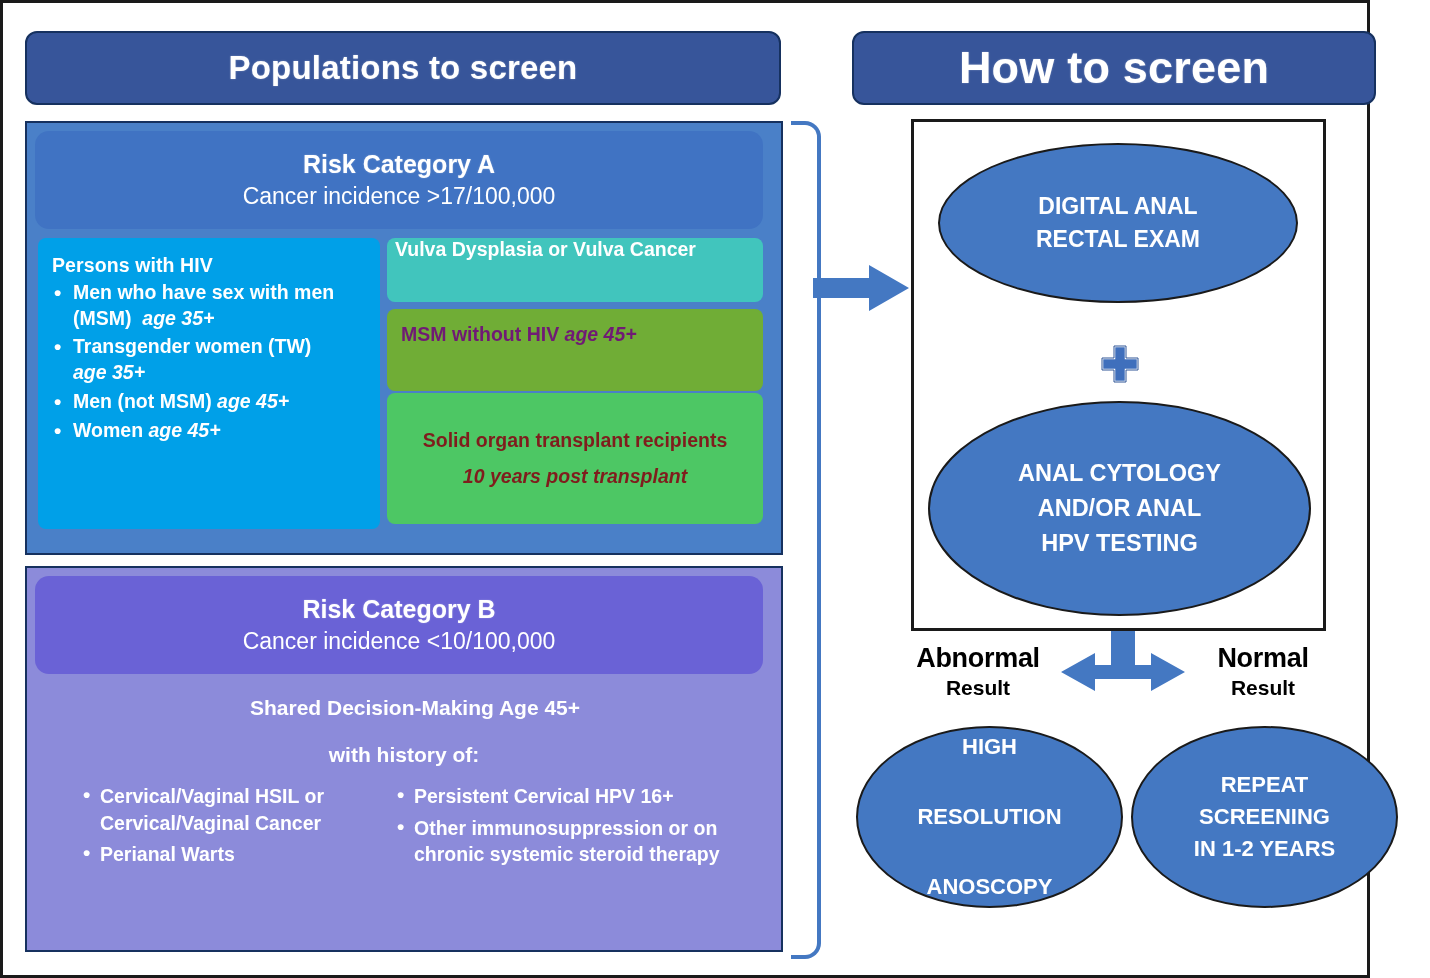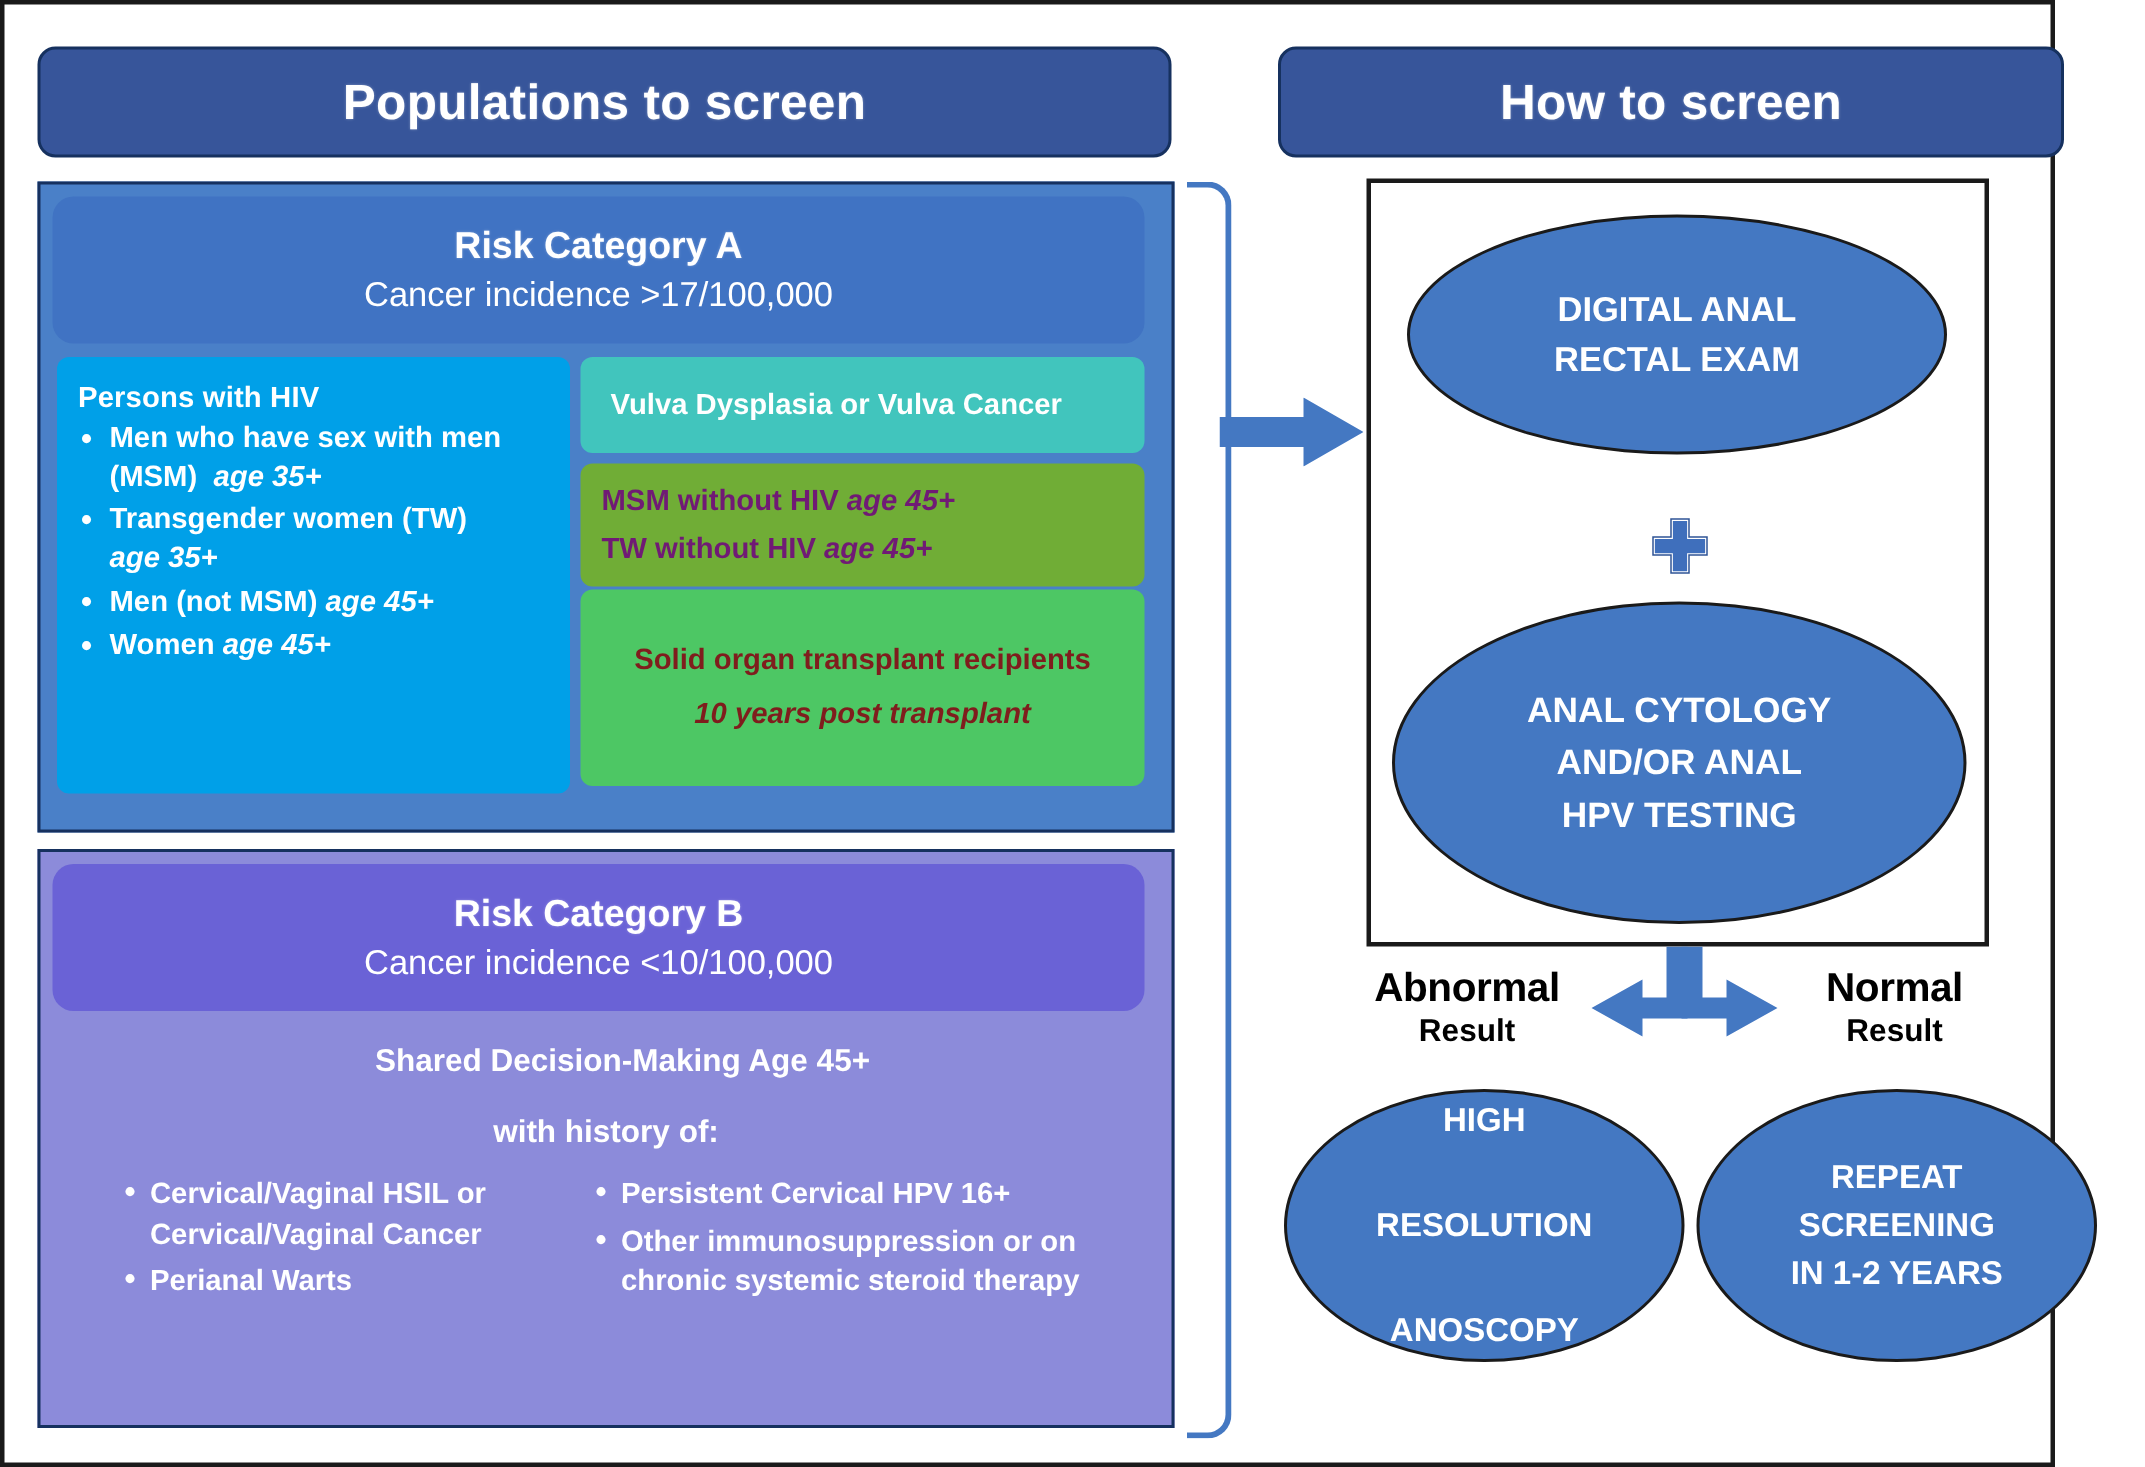--- a/index.html
+++ b/index.html
@@ -27,21 +27,21 @@
     font-weight: bold;
     letter-spacing: 0.2px;
     text-shadow: 0 0 2px rgba(255,255,255,0.35);
   }
   #hdr-populations {
     left: 22px; top: 28px; width: 756px; height: 74px;
     font-size: 33px;
   }
   #hdr-howto {
     left: 849px; top: 28px; width: 524px; height: 74px;
-    font-size: 33px;
+    font-size: 45px;
   }
 
   
   #catA {
     position: absolute;
     left: 22px; top: 118px; width: 758px; height: 434px;
     background: #4A80C8;
     border: 2px solid #16315f;
   }
   #catA-head {
@@ -75,22 +75,22 @@
   #box-hiv li::before {
     content: "\2022"; position: absolute; left: 2px; top: -1px; font-size: 21px;
   }
   #box-hiv li i { font-style: italic; }
 
   #box-vulva {
     position: absolute;
     left: 360px; top: 115px; width: 376px; height: 64px;
     background: #41C5BD;
     border-radius: 8px;
-    display: flex; align-items: center;
-    padding-left: 20px;
+    display: flex; 
+    padding-left: 8px;
     color: #ffffff; font-size: 19.5px; font-weight: bold;
   }
   #box-msm {
     position: absolute;
     left: 360px; top: 186px; width: 376px; height: 82px;
     background: #70AD36;
     border-radius: 8px;
     padding: 9px 0 0 14px;
     color: #701a75;
   }
@@ -247,21 +247,20 @@
         <li><span>Women</span> <i>age 45+</i></li>
       </ul>
     </div>
 
     <div id="box-vulva">
       <span>Vulva Dysplasia or Vulva Cancer</span>
     </div>
 
     <div id="box-msm">
       <div><span>MSM without HIV </span><i>age 45+</i></div>
-      <div><span>TW  without HIV </span><i>age 45+</i></div>
     </div>
 
     <div id="box-transplant">
       <div class="l1">Solid organ transplant recipients</div>
       <div class="l2">10 years post transplant</div>
     </div>
   </div>
 
   <div id="catB">
     <div id="catB-head">

